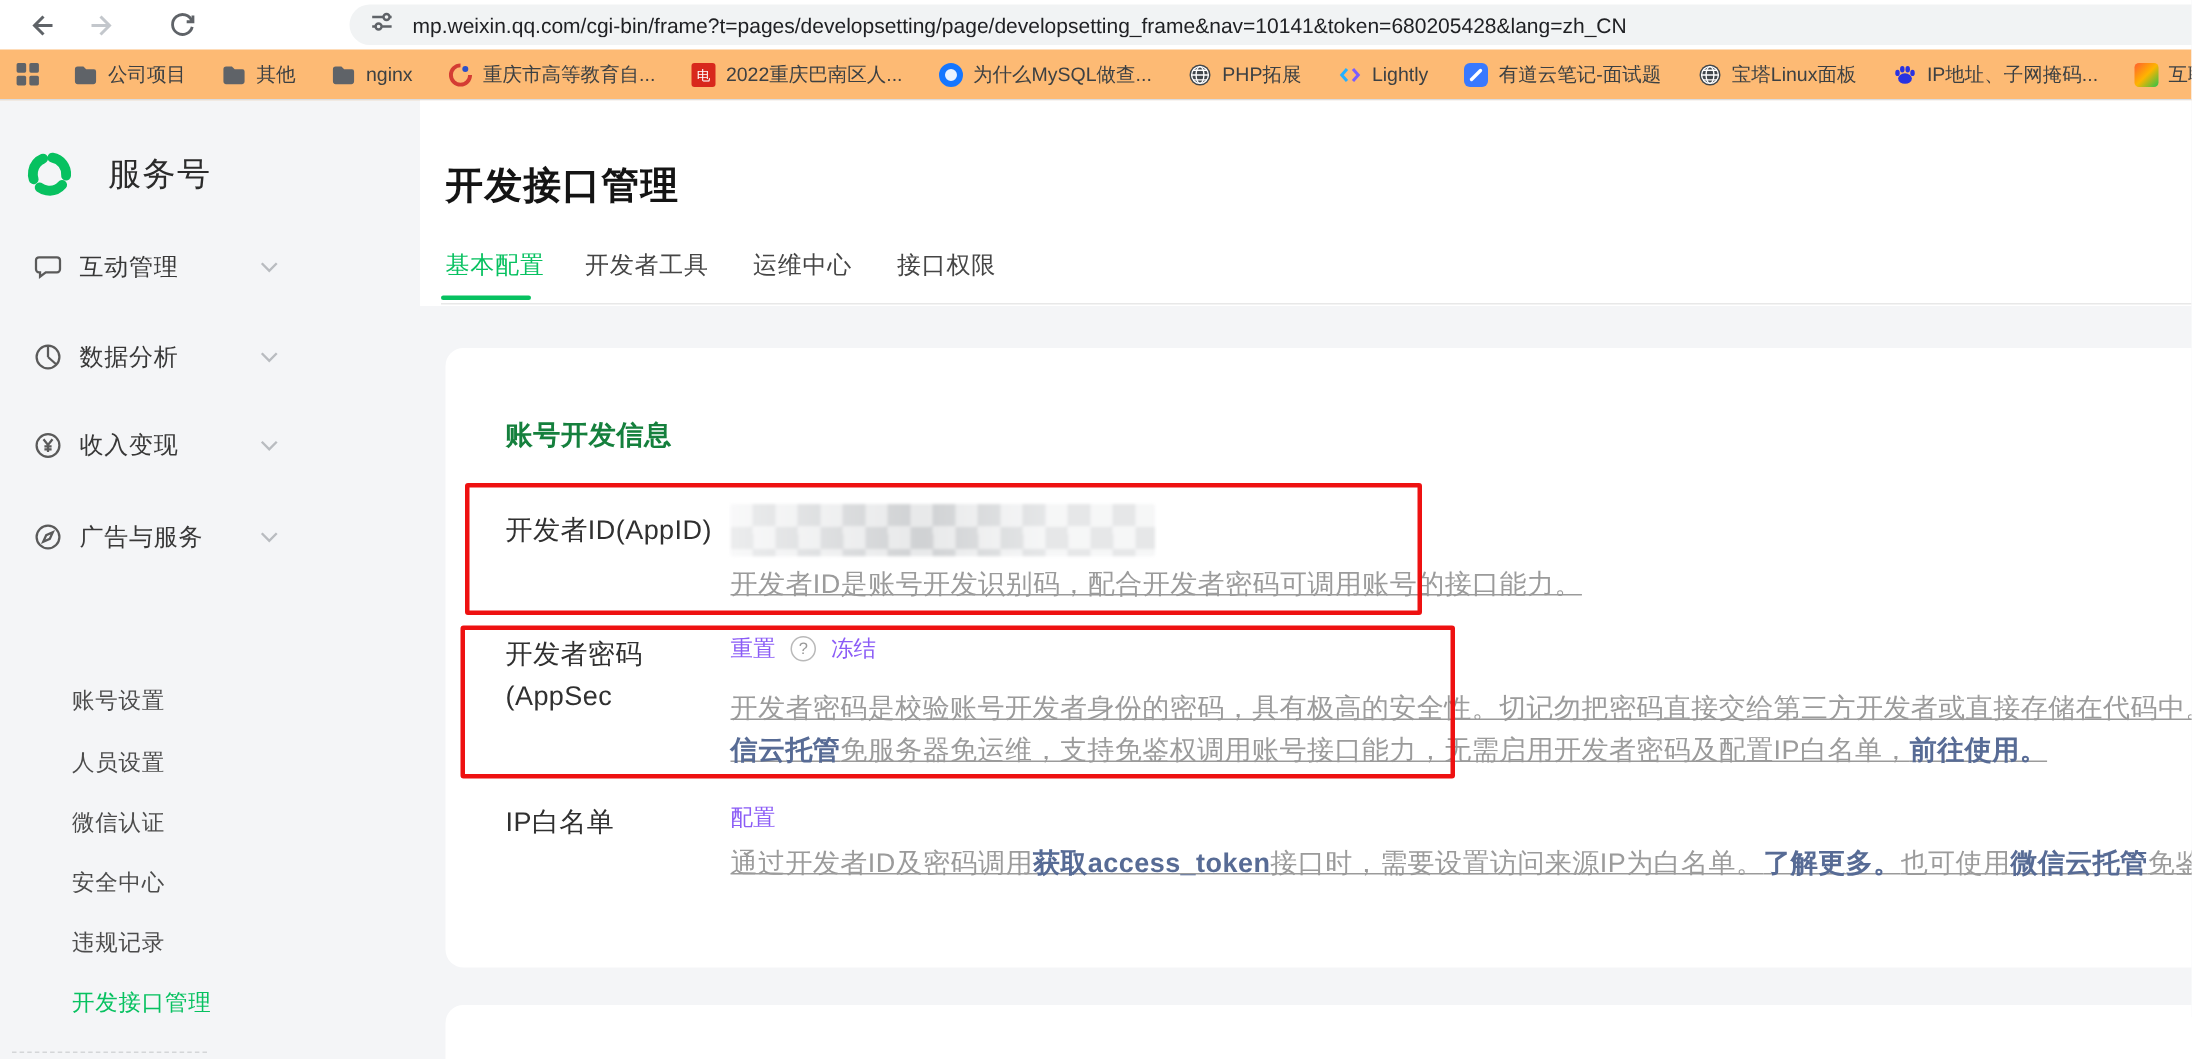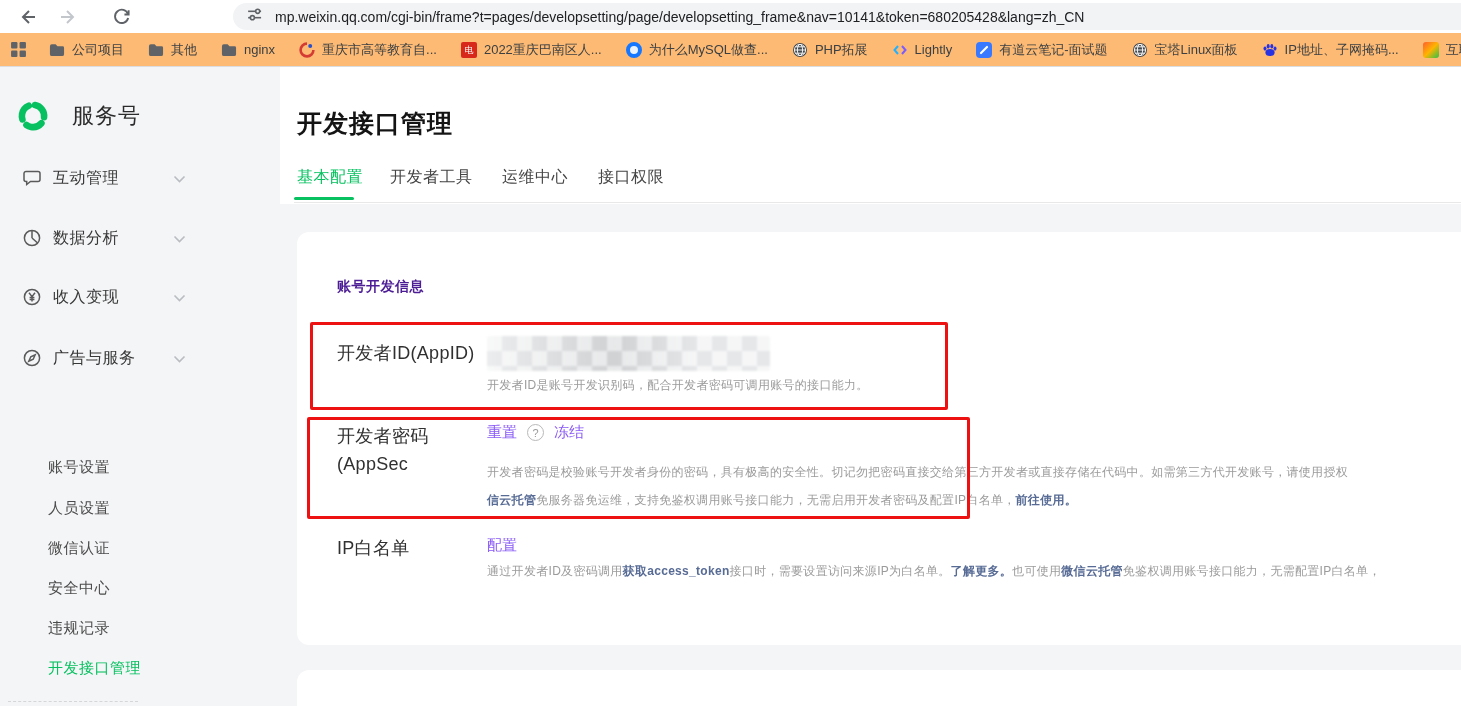--- a/index.html
+++ b/index.html
@@ -42,23 +42,23 @@
   .tab { position:absolute; top:100px; font-size:16px; color:#454545; letter-spacing:0.5px; cursor:pointer; }
   .tab.active { color:#07c160; }
   .tab-underline { position:absolute; left:14px; top:130px; width:60px; height:3px; background:#07c160; border-radius:2px; }
   .tab-divider { position:absolute; left:14px; right:0; top:135px; height:1px; background:#e8e8e8; }
 
   
   .card { position:absolute; left:297px; width:1200px; background:#fff; border-radius:12px; }
   .card1 { top:165px; height:413px; }
   .card2 { top:603px; height:120px; }
 
-  .sec-title { position:absolute; left:40px; top:46px; font-size:14px; font-weight:600; color:#4c1d95; letter-spacing:0.5px; }
+  .sec-title { position:absolute; left:40px; top:46px; font-size:18px; font-weight:600; color:#15803d; letter-spacing:0.5px; }
   .row-label { position:absolute; left:40px; font-size:18px; color:#303030; letter-spacing:0.3px; }
-  .desc { position:absolute; left:190px; font-size:12px; color:#9b9b9b; white-space:nowrap; letter-spacing:0.3px; }
+  .desc { position:absolute; left:190px; font-size:18px; color:#9b9b9b; white-space:nowrap; letter-spacing:0.3px;text-decoration:underline; }
   .glink { color:#8b5cf6; font-size:15px; cursor:pointer; text-decoration:none; }
   .doclink { color:#576b95; font-weight:600; cursor:pointer; }
 
   .mosaic { position:absolute; left:190px; top:104px; width:283px; height:35px; border-radius:2px;
     background-image:
       linear-gradient(90deg, rgba(255,255,255,.5), rgba(0,0,0,.04) 45%, rgba(255,255,255,.35) 75%),
       repeating-conic-gradient(#d8dadc 0% 25%, #f1f2f3 0% 50%);
     background-size:100% 100%, 30px 30px;
     filter: blur(1.2px);
   }

